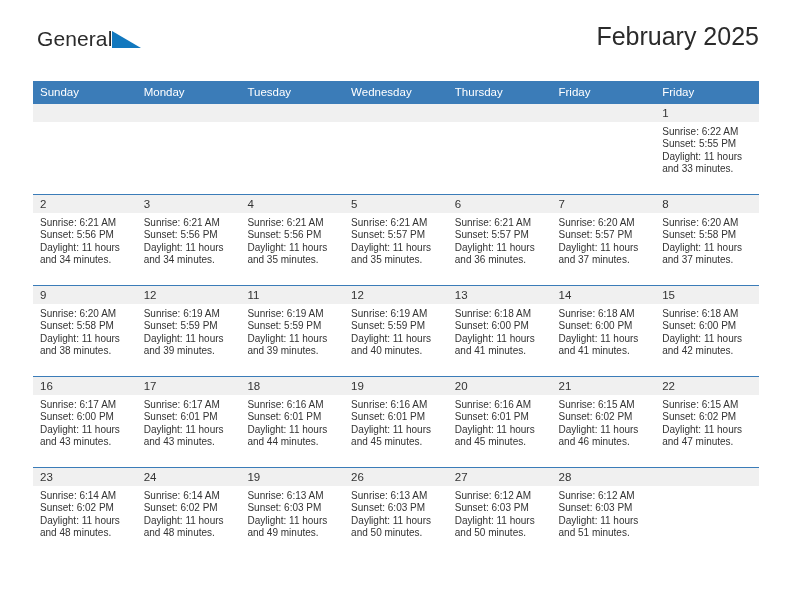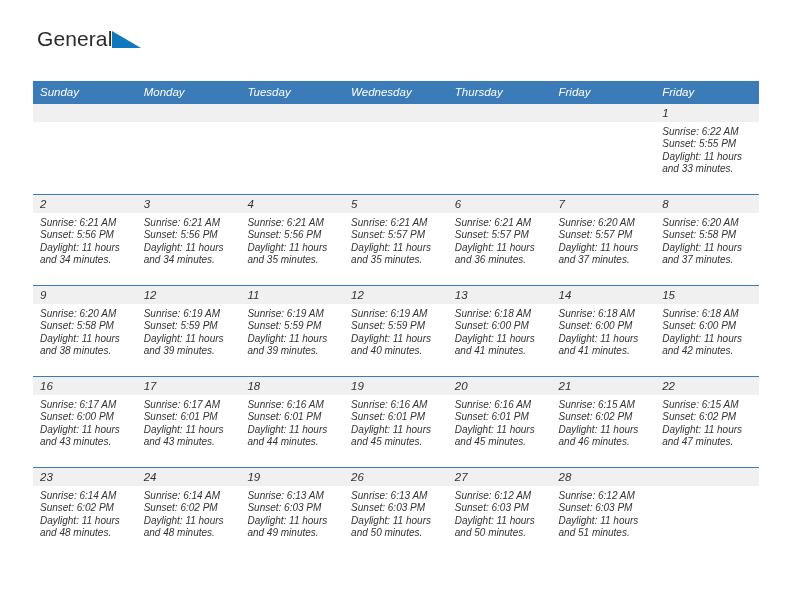--- a/index.html
+++ b/index.html
@@ -75,21 +75,20 @@
     font-weight: normal;
     line-height: 1.2;
   }
 
   
   .calendar {
     width: 726px;
     border-collapse: collapse;
     table-layout: fixed;
     margin-top: 9px;
-    font-style: italic;
   }
   .calendar th {
     background: #3b7cb8;
     color: #ffffff;
     font-size: 11.5px;
     font-weight: normal;
     text-align: left;
     padding: 5px 0 5px 7px;
     height: 19px;
     box-sizing: border-box;
@@ -139,20 +138,21 @@
 
   <div class="header">
 
     <div class="logo">
       <span class="logo-general">General</span><span class="logo-tri"><svg width="32" height="20" viewBox="0 0 32 20">
             <polygon points="2,19 31,19 2,2" fill="#1278be"></polygon>
           </svg></span>
     </div>
 
     <div class="title-wrap">
+      <h1 class="cal-title">February 2025</h1>
     </div>
 
   </div>
 
   <table class="calendar">
     <thead>
       <tr>
         <th>Sunday</th>
         <th>Monday</th>
         <th>Tuesday</th>

